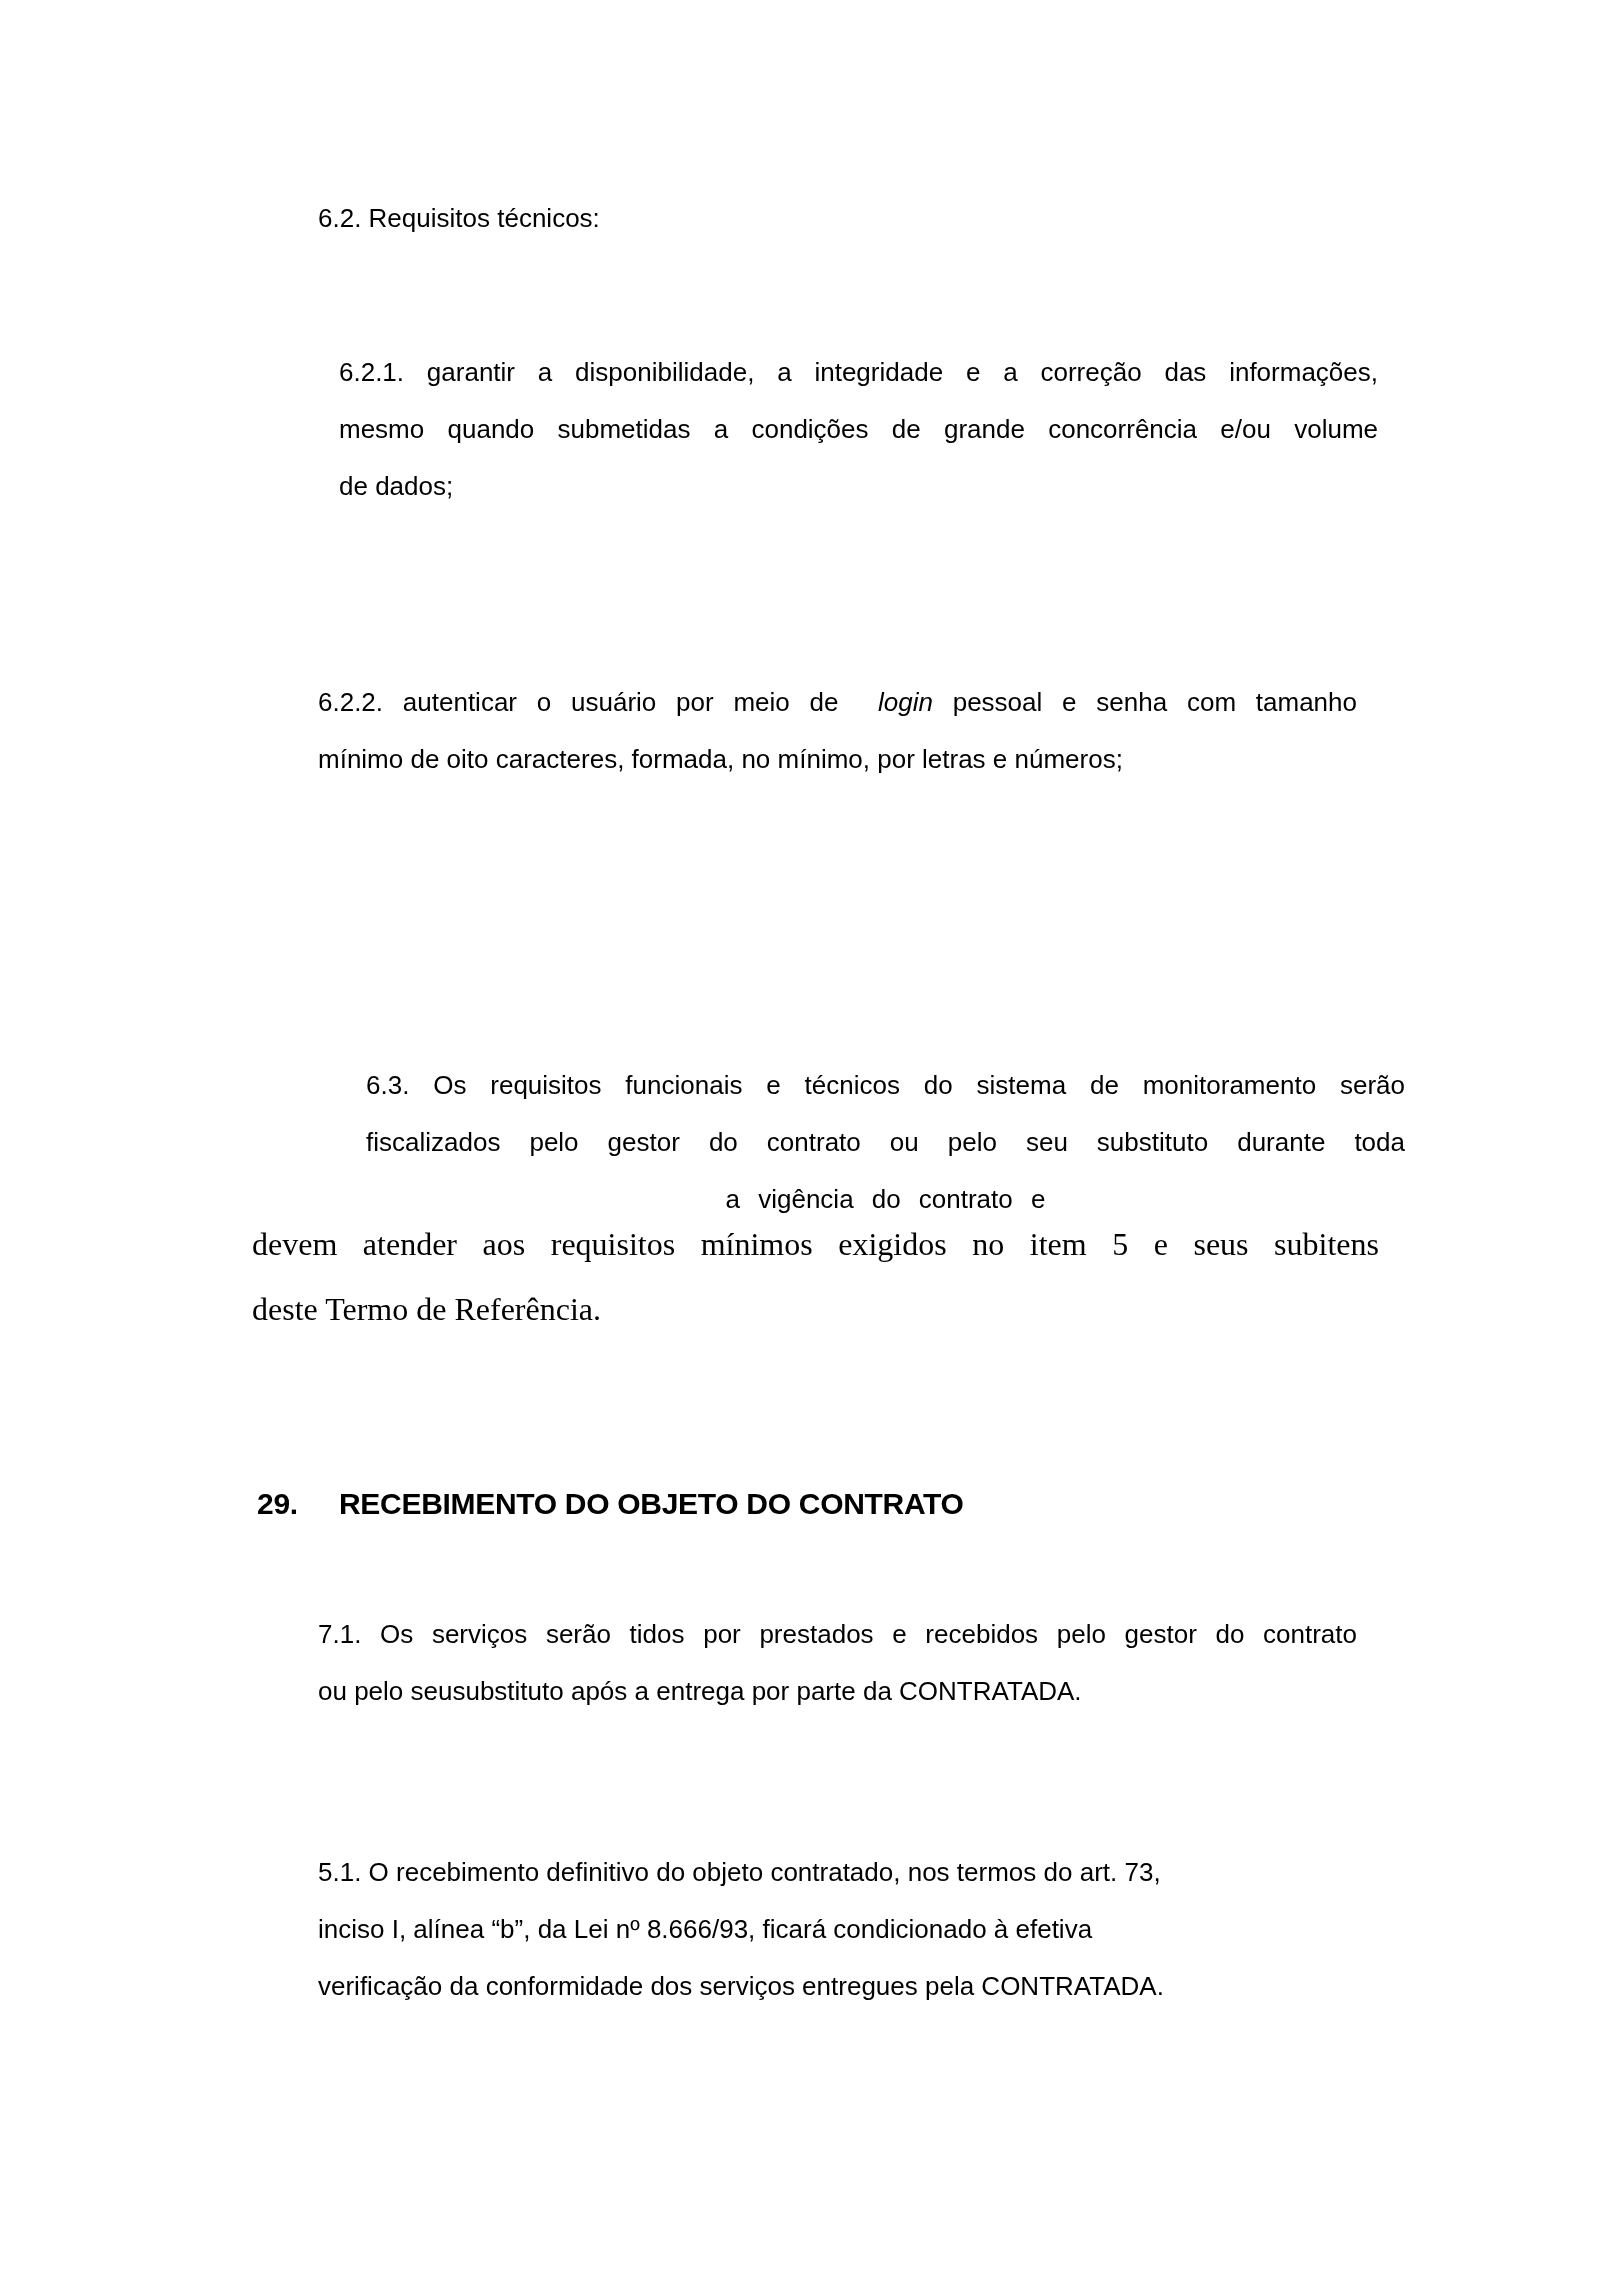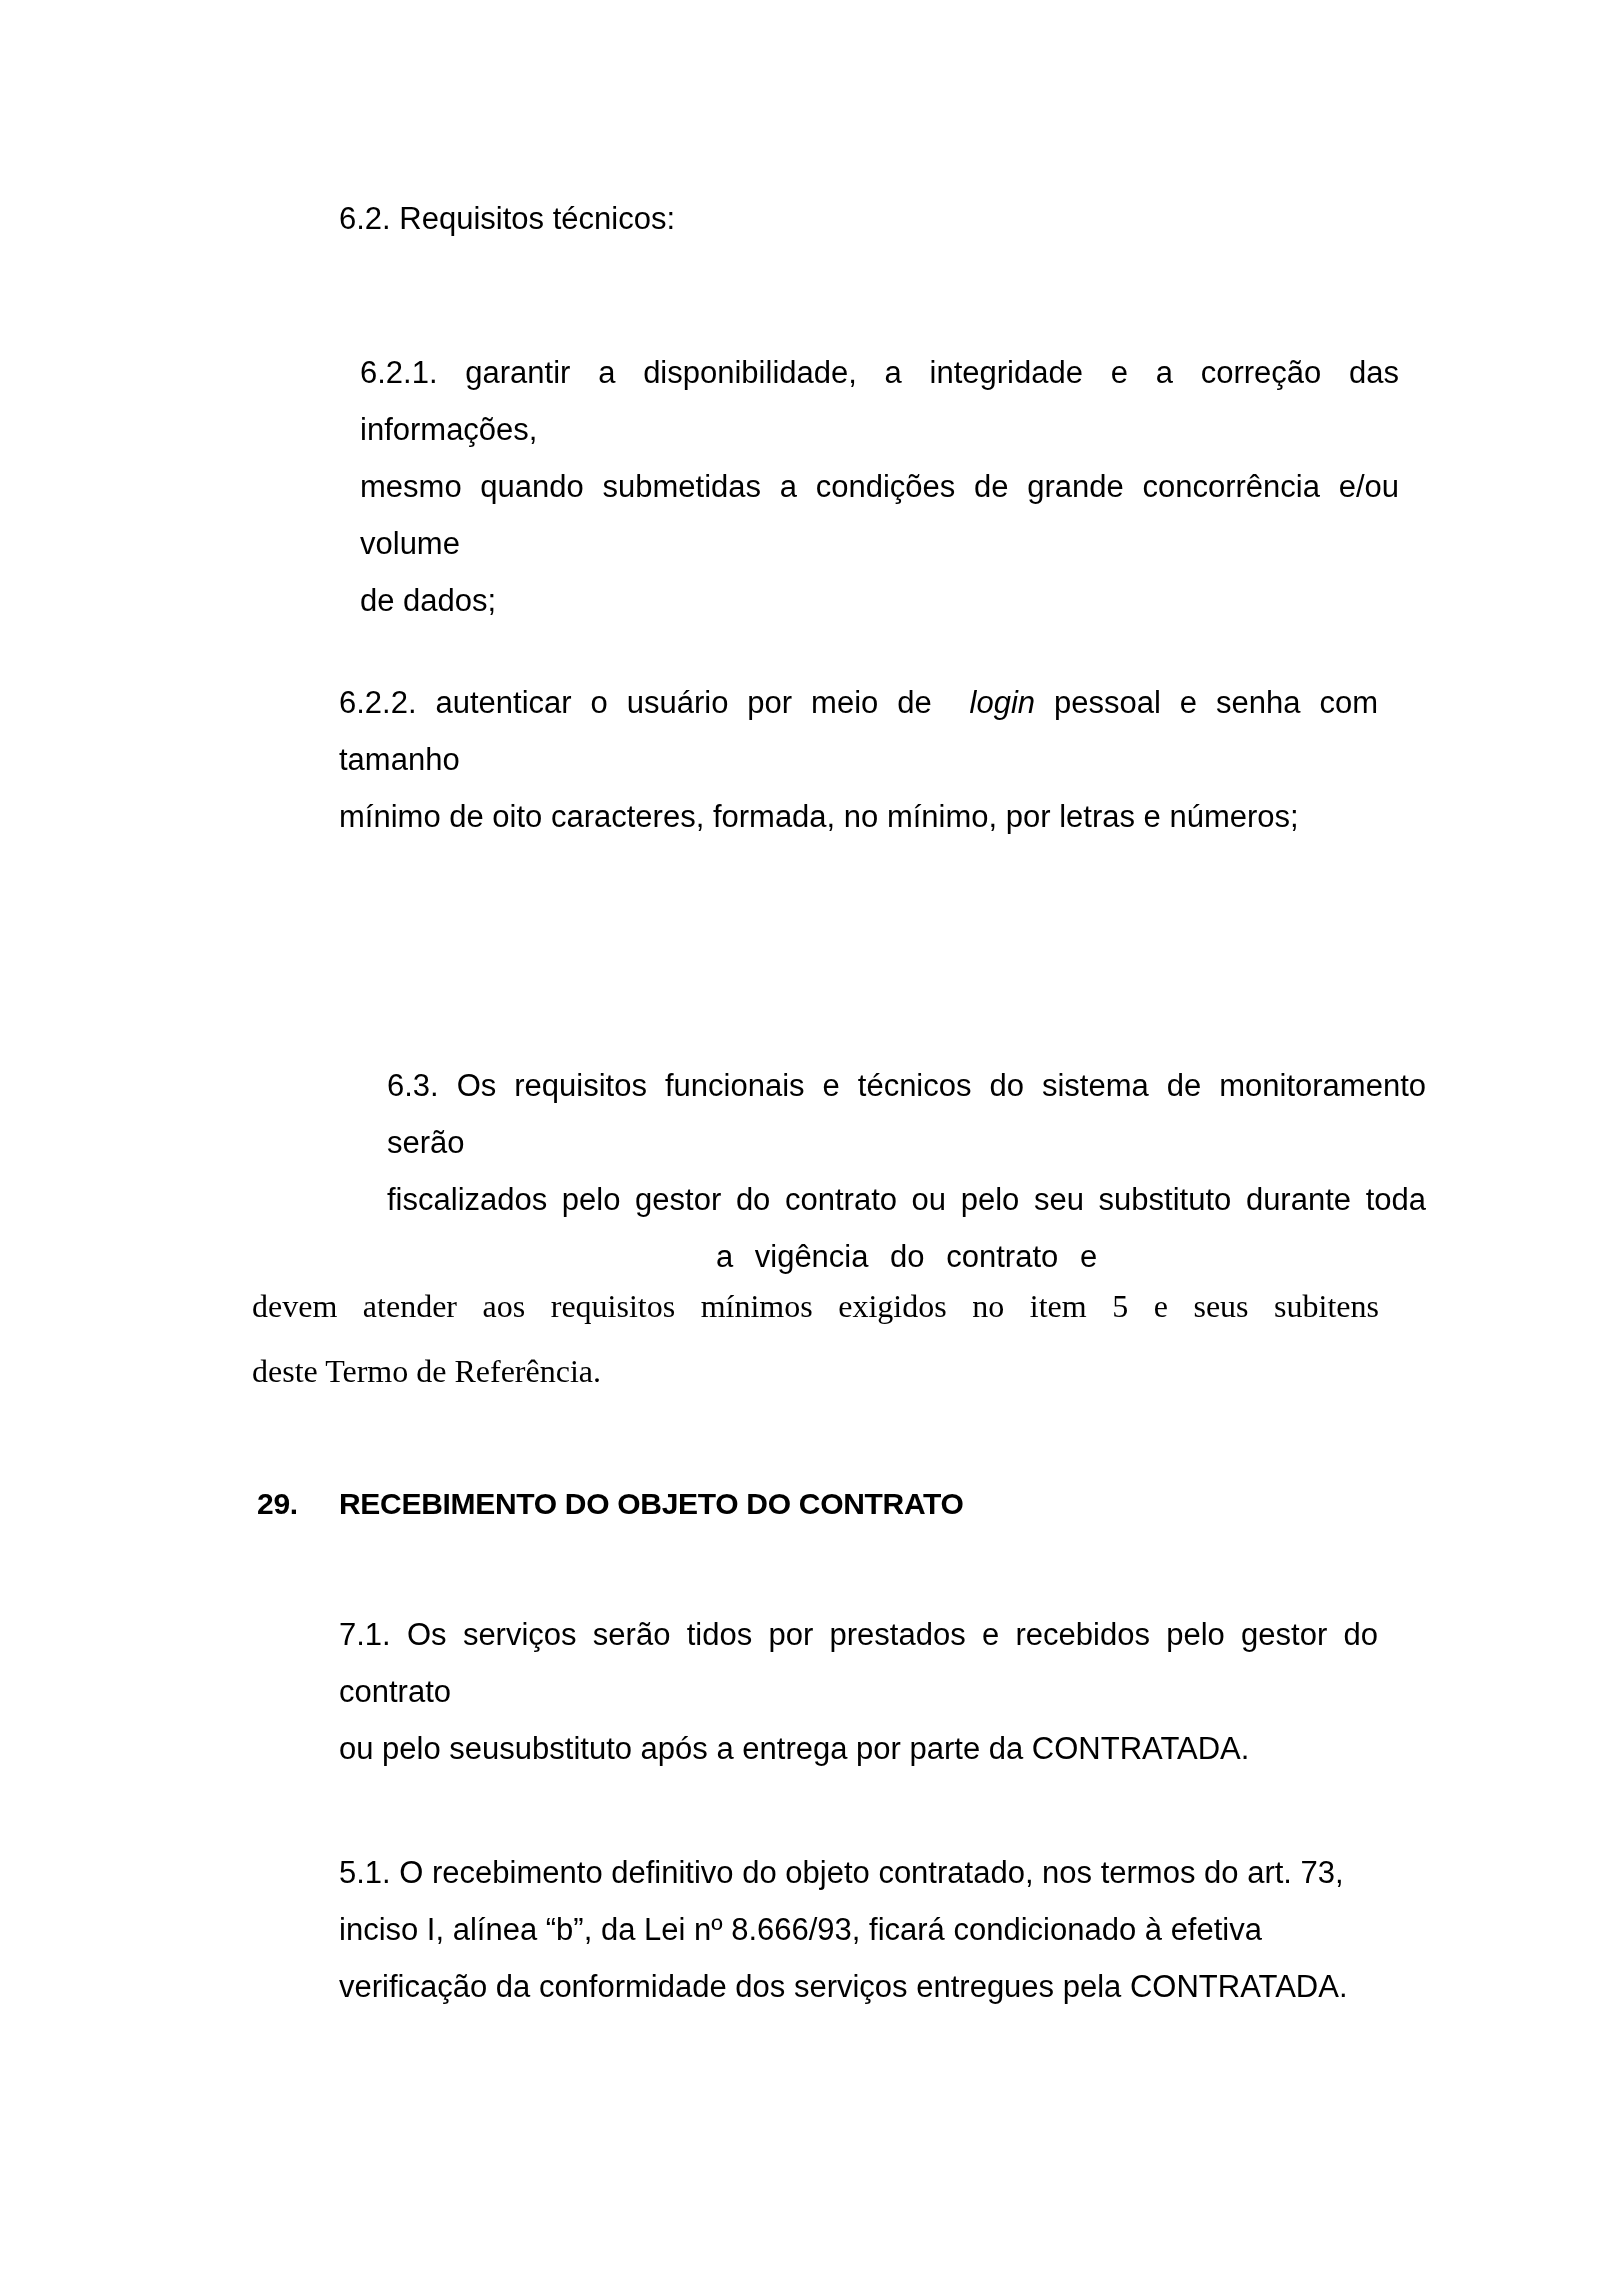--- a/index.html
+++ b/index.html
@@ -13,23 +13,23 @@
     height: 2293px;
     background: #ffffff;
     color: #000000;
     font-family: "Liberation Sans", sans-serif;
     overflow: hidden;
   }
   .block {
     position: absolute;
   }
   .body-para {
-    left: 339px;
+    left: 318px;
     width: 1039px;
-    font-size: 31px;
+    font-size: 26px;
     line-height: 57px;
   }
   .serif-para {
     left: 252px;
     width: 1127px;
     font-family: "Liberation Serif", serif;
     font-size: 32px;
     line-height: 65px;
   }
   .section-heading {
@@ -46,21 +46,21 @@
   .section-heading .num {
     display: inline-block;
     width: 82px;
     flex: 0 0 82px;
   }
   #b-6-2   { top: 190px; }
   #b-6-2-1 { top: 344px; margin-left: 21px; }
   #b-6-2-2 { top: 674px; }
   #b-6-2-3 { top: 857px; }
   #b-6-3   { top: 1057px; margin-left: 48px; }
-  #b-serif { top: 1274px; }
+  #b-serif { top: 1212px; }
   #b-7-1   { top: 1606px; }
   #b-7-2   { top: 1844px; }
   .line { white-space: normal; }
   .align-left { text-align: left; }
   .align-justify { text-align: justify; text-align-last: justify; }
   .align-left-wide { text-align: center; word-spacing: 0.42em; }
   .italic { font-style: italic; }
 </style>
 </head>
 <body>

